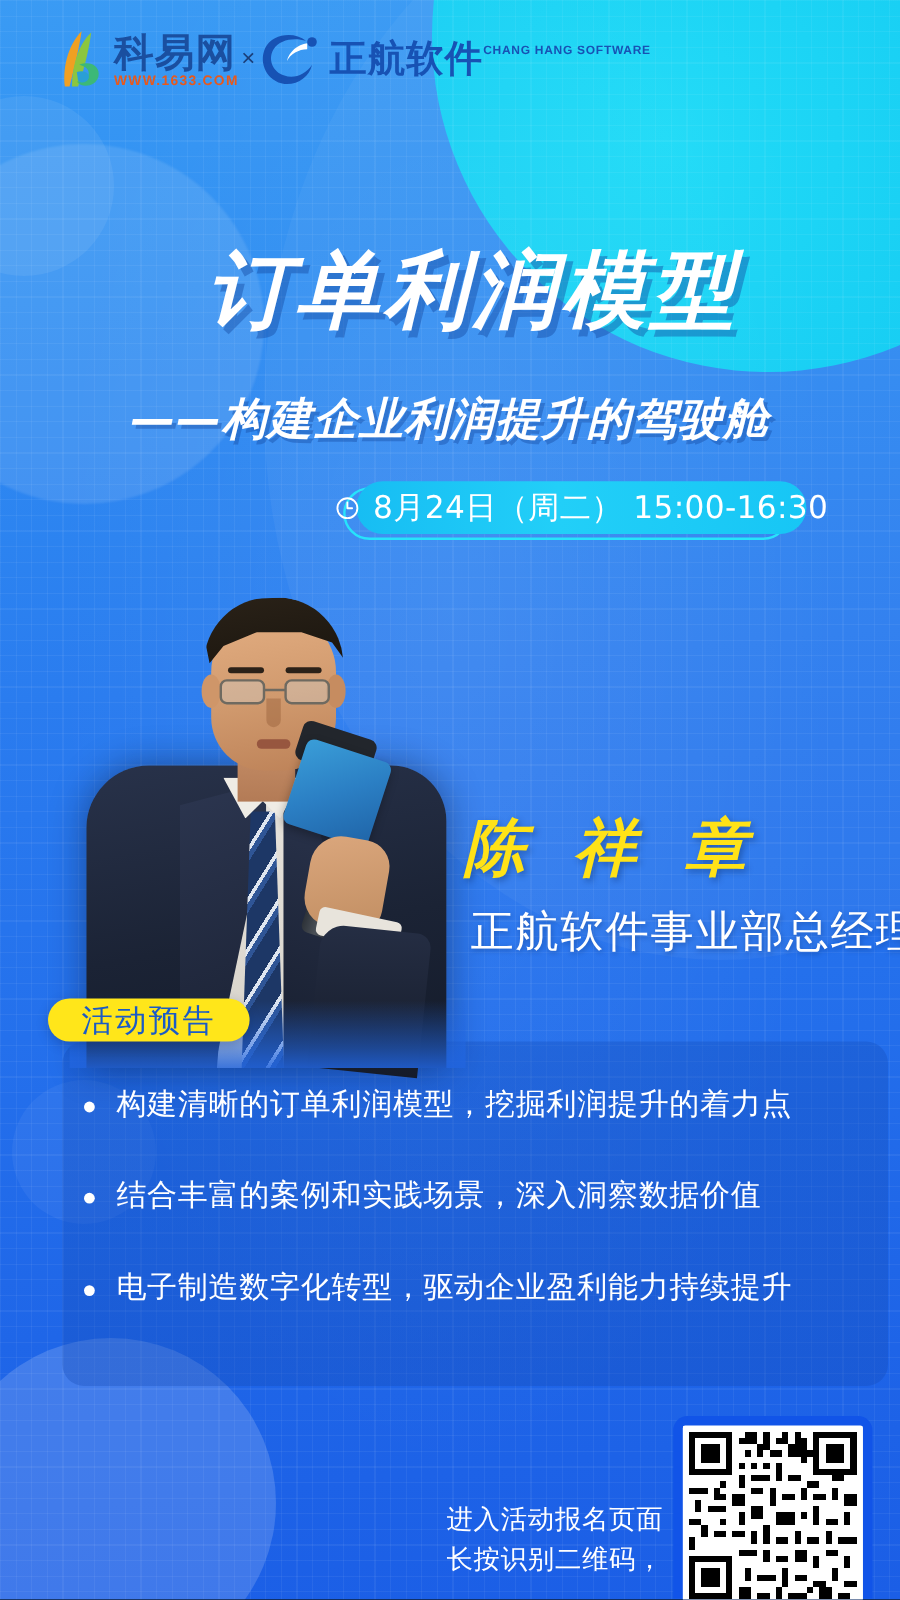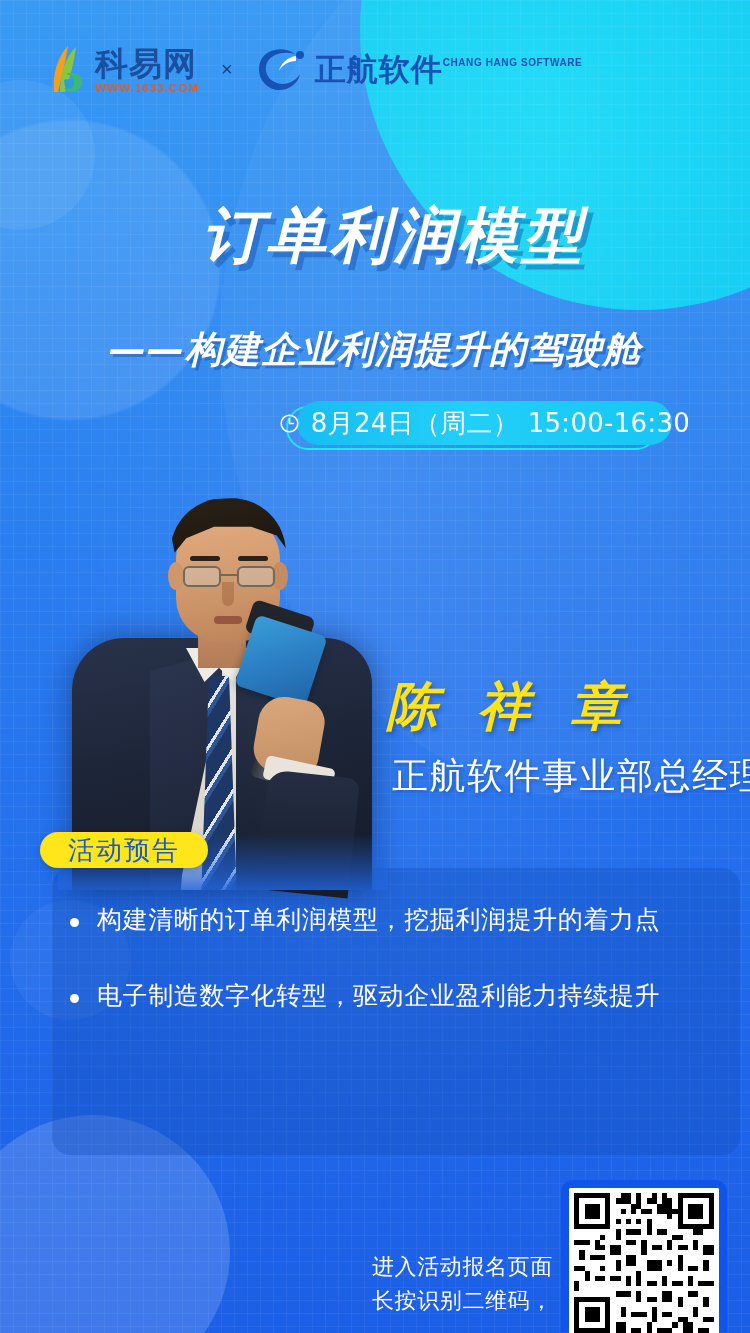--- a/index.html
+++ b/index.html
@@ -48,22 +48,22 @@
       repeating-linear-gradient(to right,rgba(255,255,255,0.055) 0 1px,transparent 1px 13px),
       repeating-linear-gradient(to bottom,rgba(255,255,255,0.055) 0 1px,transparent 1px 13px);
   }
   .vign{
     position:absolute;inset:0;
     background:radial-gradient(ellipse at 50% 38%,rgba(255,255,255,0.07) 0%,rgba(0,0,0,0) 62%);
   }
 
   
   .header{
-    position:absolute;top:44px;left:44px;
-    display:flex;align-items:center;gap:20px;z-index:6;
+    position:absolute;top:24px;left:44px;
+    display:flex;align-items:center;z-index:6;
   }
   .logo-keyi{display:flex;align-items:flex-end;gap:7px;}
   .keyi-mark{width:44px;height:50px;position:relative;}
   .keyi-text{display:flex;flex-direction:column;line-height:1;}
   .keyi-cn{
     font-size:33px;font-weight:700;color:#1a4fa0;letter-spacing:1px;
     font-family:"DejaVu Sans","Liberation Sans",sans-serif;
   }
   .keyi-url{
     font-size:11.5px;font-weight:700;color:#e8591c;letter-spacing:1.1px;
@@ -80,21 +80,21 @@
   .ch-en{
     font-size:10px;font-weight:700;color:#1752b4;letter-spacing:0.6px;
     margin-top:4px;
   }
 
   
   .title-main{
     position:absolute;top:196px;left:0;width:750px;
     text-align:center;z-index:6;
     font-family:"DejaVu Sans","Liberation Sans",sans-serif;
-    font-size:60px;font-weight:700;color:#ffffff;
+    font-size:70px;font-weight:700;color:#ffffff;
     letter-spacing:4px;
     font-style:italic;
     text-shadow:5px 6px 0 rgba(19,72,160,0.42);
     white-space:nowrap;
     padding-left:38px;
   }
   .title-sub{
     position:absolute;top:325px;left:0;width:750px;
     text-align:center;z-index:6;
     font-family:"DejaVu Sans","Liberation Sans",sans-serif;
@@ -397,20 +397,24 @@
   <div class="panel"></div>
 
   <div class="badge">
     <span class="badge-text">活动预告</span>
   </div>
 
   <div class="bullets">
     <div class="bullet">
       <span class="dot"></span>
       <span class="b-text">构建清晰的订单利润模型，挖掘利润提升的着力点</span>
+    </div>
+    <div class="bullet">
+      <span class="dot"></span>
+      <span class="b-text">结合丰富的案例和实践场景，深入洞察数据价值</span>
     </div>
     <div class="bullet">
       <span class="dot"></span>
       <span class="b-text">电子制造数字化转型，驱动企业盈利能力持续提升</span>
     </div>
   </div>
 
   <div class="foot-lines">
     <div>进入活动报名页面</div>
     <div>长按识别二维码，</div>

